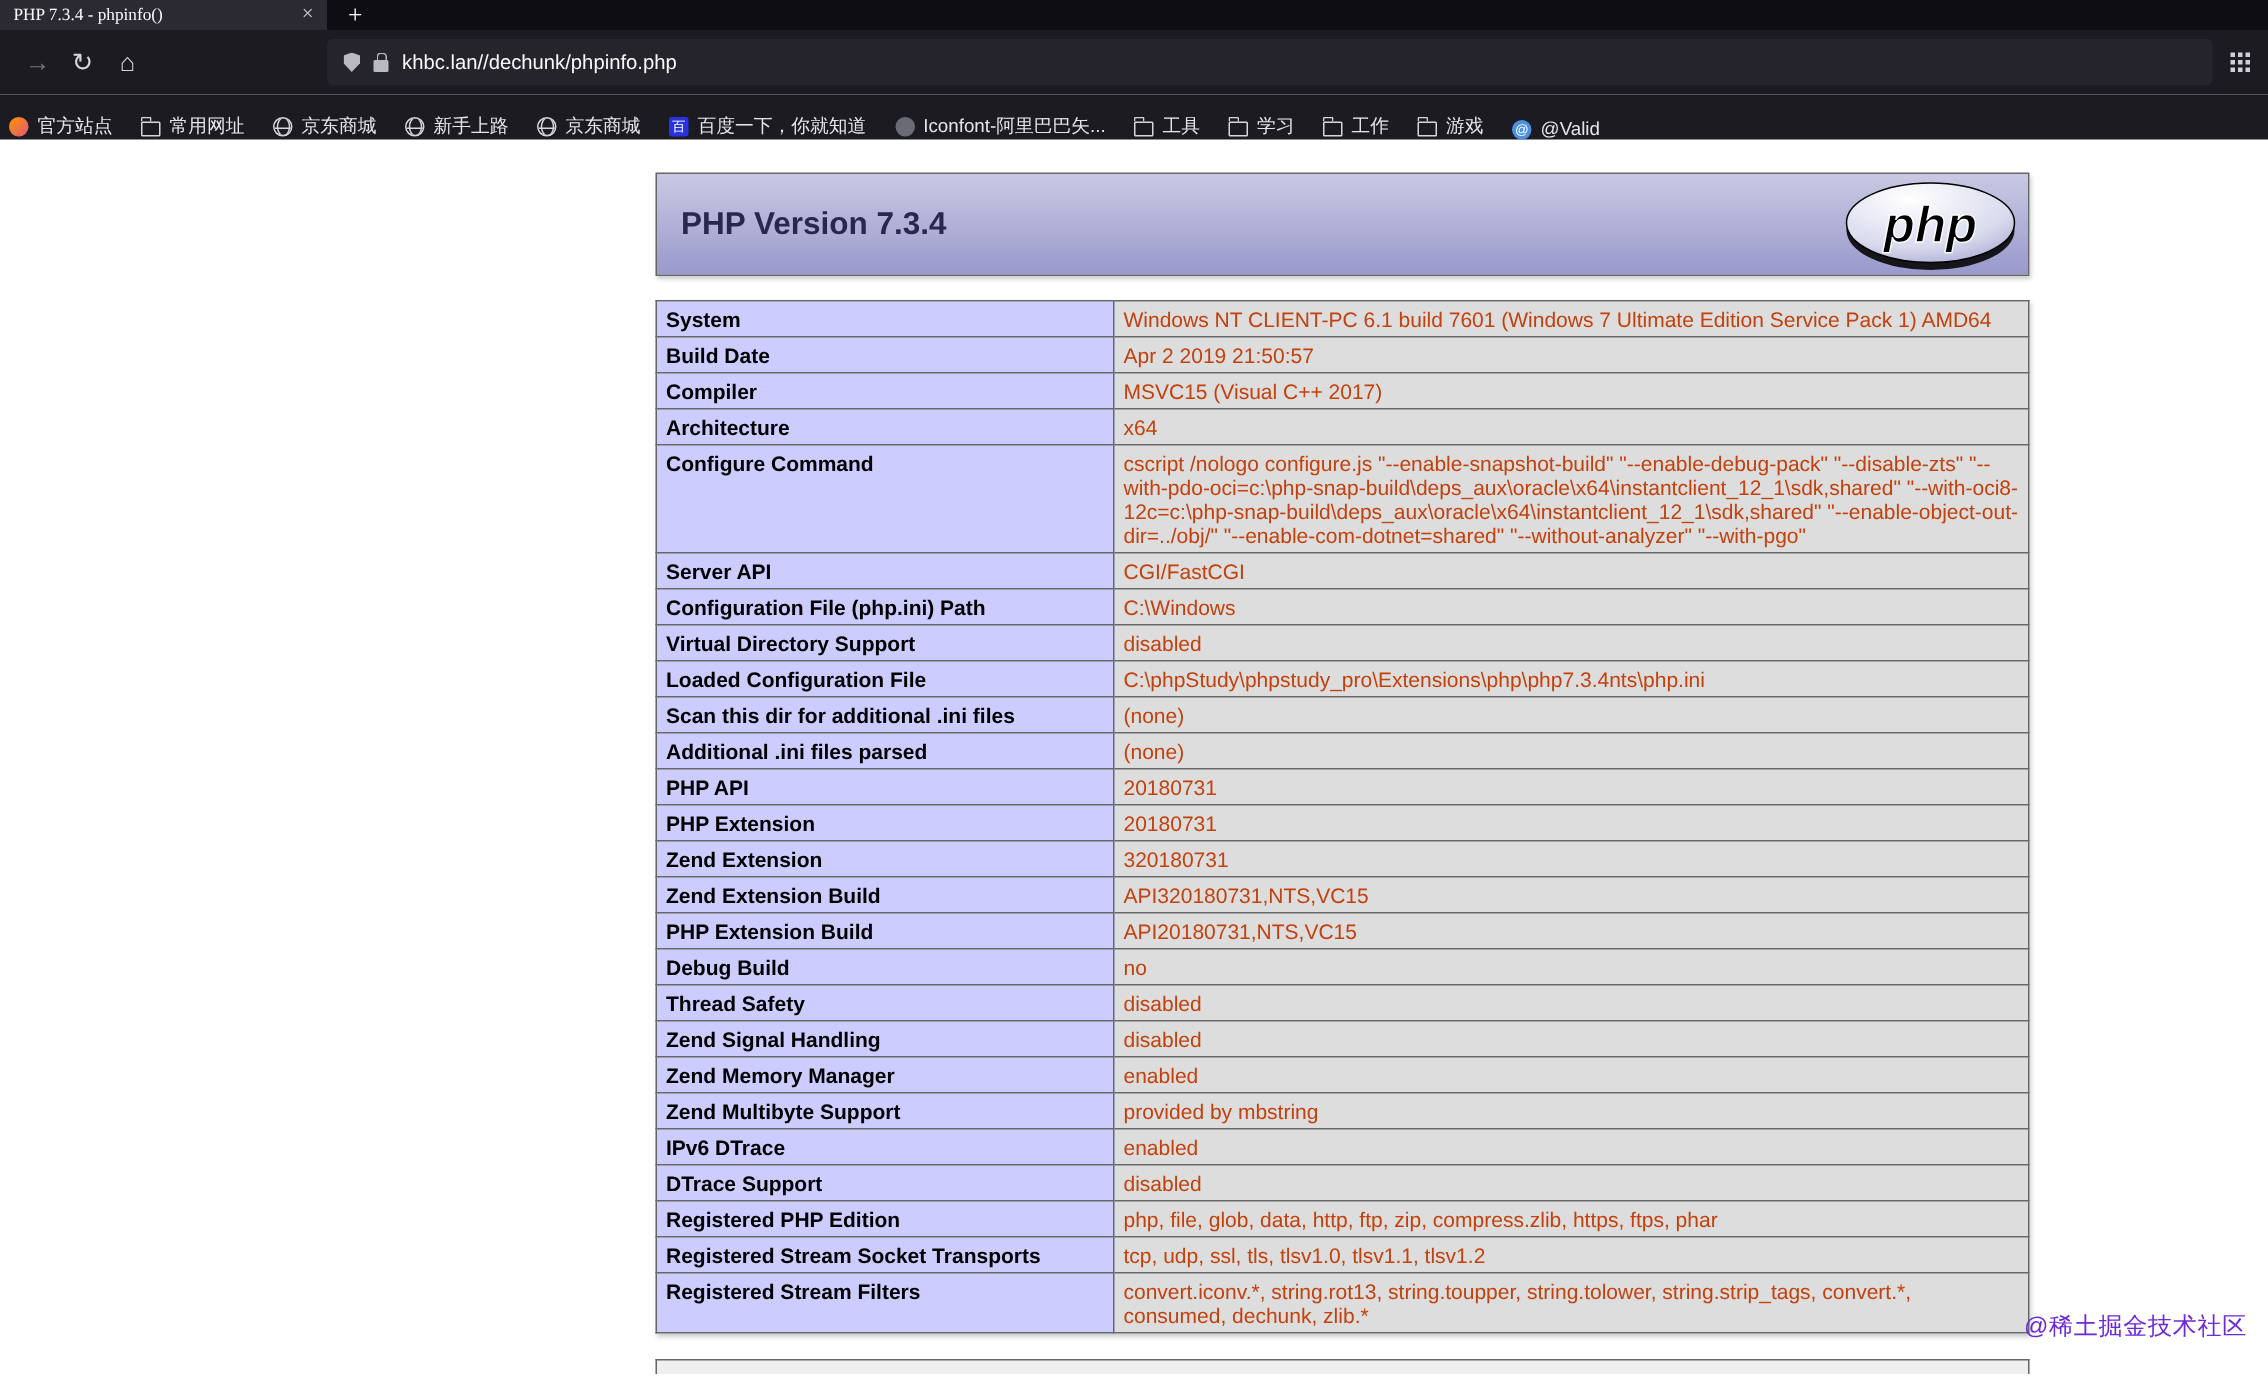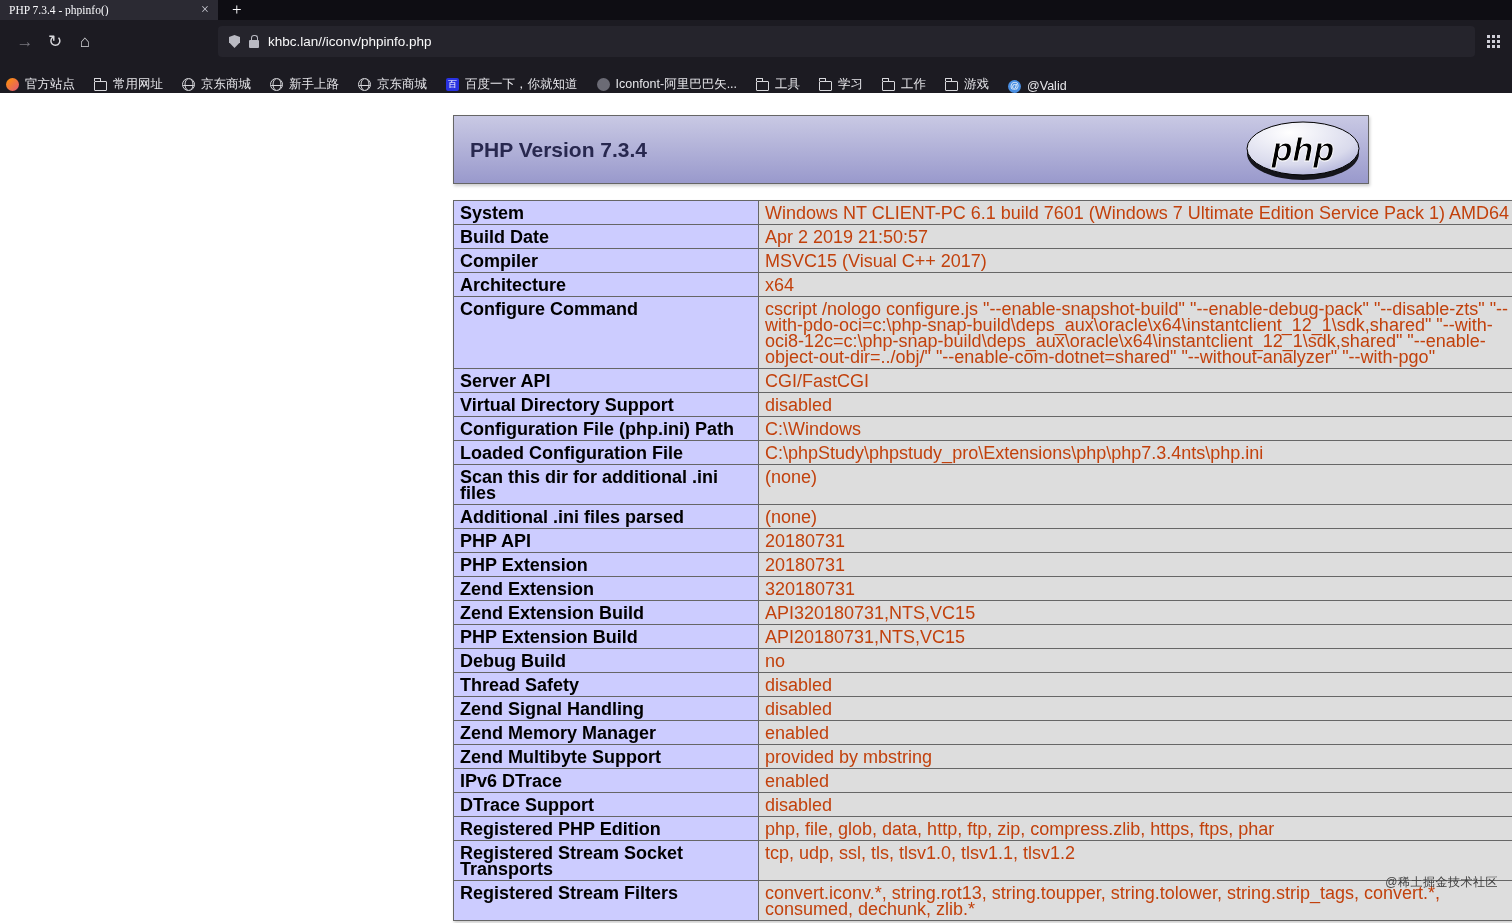--- a/index.html
+++ b/index.html
@@ -70,48 +70,48 @@
     transform: translateX(-50%); border: 1.2px solid #d8d8dc; border-radius: 50%;
   }
   .icon-site { width: 13px; height: 13px; border-radius: 50%; background: linear-gradient(135deg, #ff9500, #e1567c); }
   .icon-baidu { width: 13px; height: 13px; border-radius: 2px; background: #2932e1; color: #fff; font-size: 9px; line-height: 13px; text-align: center; }
   .icon-iconfont { width: 13px; height: 13px; border-radius: 50%; background: #6b6b75; }
   .icon-at { width: 13px; height: 13px; border-radius: 50%; background: #4a8fe2; color: #fff; font-size: 9px; line-height: 13px; text-align: center; }
 
   
   .content {
     position: absolute; top: 101px; left: 0; right: 0; bottom: 0;
-    background: #ffffff; overflow: hidden; color: #222; margin-left: 16px;
+    background: #ffffff; overflow: hidden; color: #222;
   }
   .php-wrap { margin: 14px 0 0 437px; width: 916px; }
   .php-header {
     position: relative; height: 69px; border: 1px solid #666;
     background: linear-gradient(#c9c9e4, #9999cc);
     display: flex; align-items: center; padding: 0 16px;
     box-shadow: 1px 2px 3px #ccc;
   }
   .php-title { font-size: 21px; font-weight: bold; color: #28284f; }
   .php-logo { position: absolute; right: 6px; top: 3px; cursor: pointer; }
 
   table.phpinfo {
-    border-collapse: collapse; width: 1071px; margin-top: 16px;
-    box-shadow: 1px 2px 3px #ccc; font-size: 18px;
+    border-collapse: collapse; width: 916px; margin-top: 16px;
+    box-shadow: 1px 2px 3px #ccc; font-size: 14px;
   }
   table.phpinfo td { border: 1px solid #666; padding: 3.5px 6px; vertical-align: baseline; line-height: 16px; }
   td.cell-e { background: #ccccff; font-weight: bold; width: 305px; color: #000; }
   td.cell-v { background: #dddddd; color: #c2410c; word-wrap: break-word; max-width: 605px; }
 
   .next-table-stub {
     width: 916px; height: 10px; margin-top: 17px;
     border: 1px solid #666; border-bottom: none; background: #efefef;
   }
 
   .watermark {
     position: absolute; top: 874px; right: 14px;
-    color: #404040; font-size: 12px; letter-spacing: 0.5px;
+    color: #6d28d9; font-size: 16px; letter-spacing: 0.5px;
   }
 </style>
 </head>
 <body>
 
 <div class="window">
 
   <div class="tabbar">
     <div class="tab">
       <span class="tab-title">PHP 7.3.4 - phpinfo()</span>
@@ -120,21 +120,21 @@
     <div class="newtab">+</div>
   </div>
 
   <div class="navbar">
     <span class="navicon dim">→</span>
     <span class="navicon">↻</span>
     <span class="navicon">⌂</span>
     <div class="urlbar">
       <span class="shield-icon"></span>
       <span class="lock-icon"></span>
-      <span class="url-text">khbc.lan//iconv/phpinfo.php</span>
+      <span class="url-text">khbc.lan//dechunk/phpinfo.php</span>
     </div>
     <span class="grid-icon"></span>
   </div>
 
   <div class="bookmarksbar">
 
       <div class="bookmark">
         <span class="bm-icon icon-site"></span>
         <span class="bm-label">官方站点</span>
       </div>
@@ -243,27 +243,27 @@
               <td class="cell-e">Configure Command</td>
               <td class="cell-v">cscript /nologo configure.js "--enable-snapshot-build" "--enable-debug-pack" "--disable-zts" "--with-pdo-oci=c:\php-snap-build\deps_aux\oracle\x64\instantclient_12_1\sdk,shared" "--with-oci8-12c=c:\php-snap-build\deps_aux\oracle\x64\instantclient_12_1\sdk,shared" "--enable-object-out-dir=../obj/" "--enable-com-dotnet=shared" "--without-analyzer" "--with-pgo"</td>
             </tr>
 
             <tr>
               <td class="cell-e">Server API</td>
               <td class="cell-v">CGI/FastCGI</td>
             </tr>
 
             <tr>
+              <td class="cell-e">Configuration File (php.ini) Path</td>
+              <td class="cell-v">C:\Windows</td>
+            </tr>
+
+            <tr>
               <td class="cell-e">Virtual Directory Support</td>
               <td class="cell-v">disabled</td>
-            </tr>
-
-            <tr>
-              <td class="cell-e">Configuration File (php.ini) Path</td>
-              <td class="cell-v">C:\Windows</td>
             </tr>
 
             <tr>
               <td class="cell-e">Loaded Configuration File</td>
               <td class="cell-v">C:\phpStudy\phpstudy_pro\Extensions\php\php7.3.4nts\php.ini</td>
             </tr>
 
             <tr>
               <td class="cell-e">Scan this dir for additional .ini files</td>
               <td class="cell-v">(none)</td>

